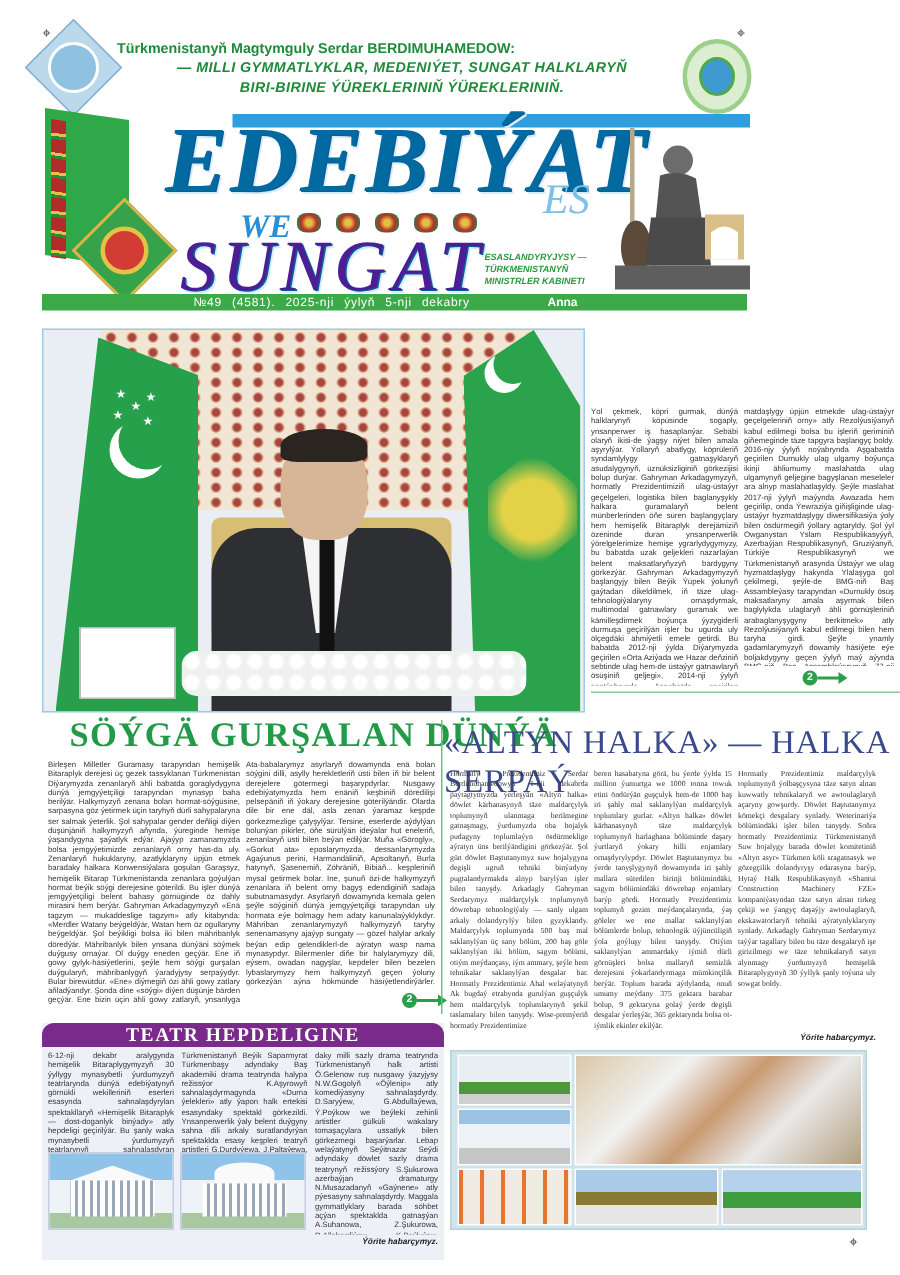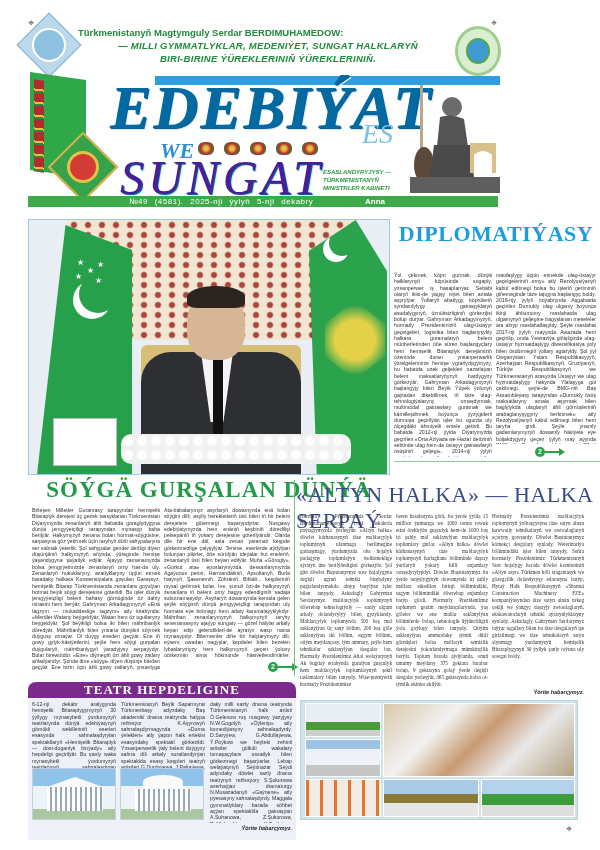--- a/index.html
+++ b/index.html
@@ -137,21 +137,20 @@
   <div class="photo-body"></div>
   <div class="photo-shirt"></div>
   <div class="photo-tie"></div>
   <div class="photo-person-head"></div>
   <div class="photo-hair"></div>
   <div class="photo-flowers"></div>
   <div class="photo-calendar"></div>
 </div>
 
 <div class="abs hl-dostanalyk">
-  <div>DIPLOMATIÝASY</div>
 </div>
 <div class="body-text" style="left:394px;top:272px;width:98px;height:185px;">Ýol çekmek, köpri gurmak, dünýä halklarynyň köpüsinde sogaply, ynsanperwer iş hasaplanýar. Sebäbi olaryň ikisi-de ýagşy niýet bilen amala aşyrylýar. Ýollaryň abatlygy, köprüleriň syndamlylygy gatnaşyklaryň asudalygynyň, üznüksizliginiň görkezijisi bolup durýar. Gahryman Arkadagymyzyň, hormatly Prezidentimiziň ulag-üstaýyr geçelgeleri, logistika bilen baglanyşykly halkara guramalaryň belent münberlerinden öňe süren başlangyçlary hem hemişelik Bitaraplyk derejämiziň özeninde duran ynsanperwerlik ýörelgelerimize hemişe ygrarlydygymyzy, bu babatda uzak geljekleri nazarlaýan belent maksatlaryňyzyň bardygyny görkezýär. Gahryman Arkadagymyzyň başlangyjy bilen Beýik Ýüpek ýolunyň gaýtadan dikeldilmek, iň täze ulag-tehnologiýalaryny ornaşdyrmak, multimodal gatnawlary guramak we kämilleşdirmek boýunça ýyzygiderli durmuşa geçirilýän işler bu ugurda uly ölçegdäki ähmiýetli emele getirdi. Bu babatda 2012-nji ýylda Diýarymyzda geçirilen «Orta Aziýada we Hazar deňziniň sebtinde ulag hem-de üstaýyr gatnawlaryň ösüşiniň geljegi», 2014-nji ýylyň sentýabrynda Aşgabatda geçirilen «Halkara hyzmatdaşlygyny we durnukly ösüşi üçin etmekde ulag-üstaýyr geçelgeleriniň tutýan orny» atly halkara maslahatlar ulag ulgamyndaky gatnaşyklary hil taýdan täze derejä çykarmak boýunça ýolgyn ädimler we köpugurly geçelgeleri ýola goýmaga itergi berdi. 2014-nji ýylyň 19-njy dekabrynda BMG-niň Baş Assambleýasy tarapyndan «Durnukly ösüş üçin halkara hyz-</div>
 <div class="body-text" style="left:496px;top:272px;width:100px;height:172px;">matdaşlygy üpjün etmekde ulag-üstaýyr geçelgeleriniň orny» atly Rezolýusiýanyň kabul edilmegi bolsa bu işleriň geriminiň giňemeginde täze tapgyra başlangyç boldy. 2016-njy ýylyň noýabrynda Aşgabatda geçirilen Durnukly ulag ulgamy boýunça ikinji ähliumumy maslahatda ulag ulgamynyň geljegine bagyşlanan meseleler ara alnyp maslahatlaşyldy. Şeýle maslahat 2017-nji ýylyň maýynda Awazada hem geçirilip, onda Ýewraziýa giňişliginde ulag-üstaýyr hyzmatdaşlygy diwersifikasiýa ýoly bilen ösdürmegiň ýollary agtaryldy. Şol ýyl Owganystan Yslam Respublikasyýyň, Azerbaýjan Respublikasynyň, Gruziýanyň, Türkiýe Respublikasynyň we Türkmenistanyň arasynda Üstaýyr we ulag hyzmatdaşlygy hakynda Ylalaşyga gol çekilmegi, şeýle-de BMG-niň Baş Assambleýasy tarapyndan «Durnukly ösüş maksatlaryny amala aşyrmak bilen baglylykda ulaglaryň ähli görnüşleriniň arabaglanyşygyny berkitmek» atly Rezolýusiýanyň kabul edilmegi bilen hem taryha girdi. Şeýle ynamly gadamlarymyzyň dowamly häsiýete eýe boljakdygyny geçen ýylyň maý aýynda BMG-niň Baş Assambleýasynyň 77-nji sessiýasynyň 70-nji plenar mejlisinde Türkmenistanyň başlangyjy bilen hem-de Milletler Bileleşigine agza döwletleriň bireygyndan goldamagynda her ýylyň 26-njy noýabry «Bütindünýä durnukly ulag güni» diýlip yglan edilmegi aýdyň görkezýär. 2026 — 2035-nji ýyllarda Durnukly</div>
 <div class="continue" style="left:535px;top:447px;">
   <div class="num">2</div>
   <div class="arrow"></div>
   <div class="arrow-head"></div>
 </div>
 <div class="hline" style="left:394px;top:461px;width:206px;"></div>
 

